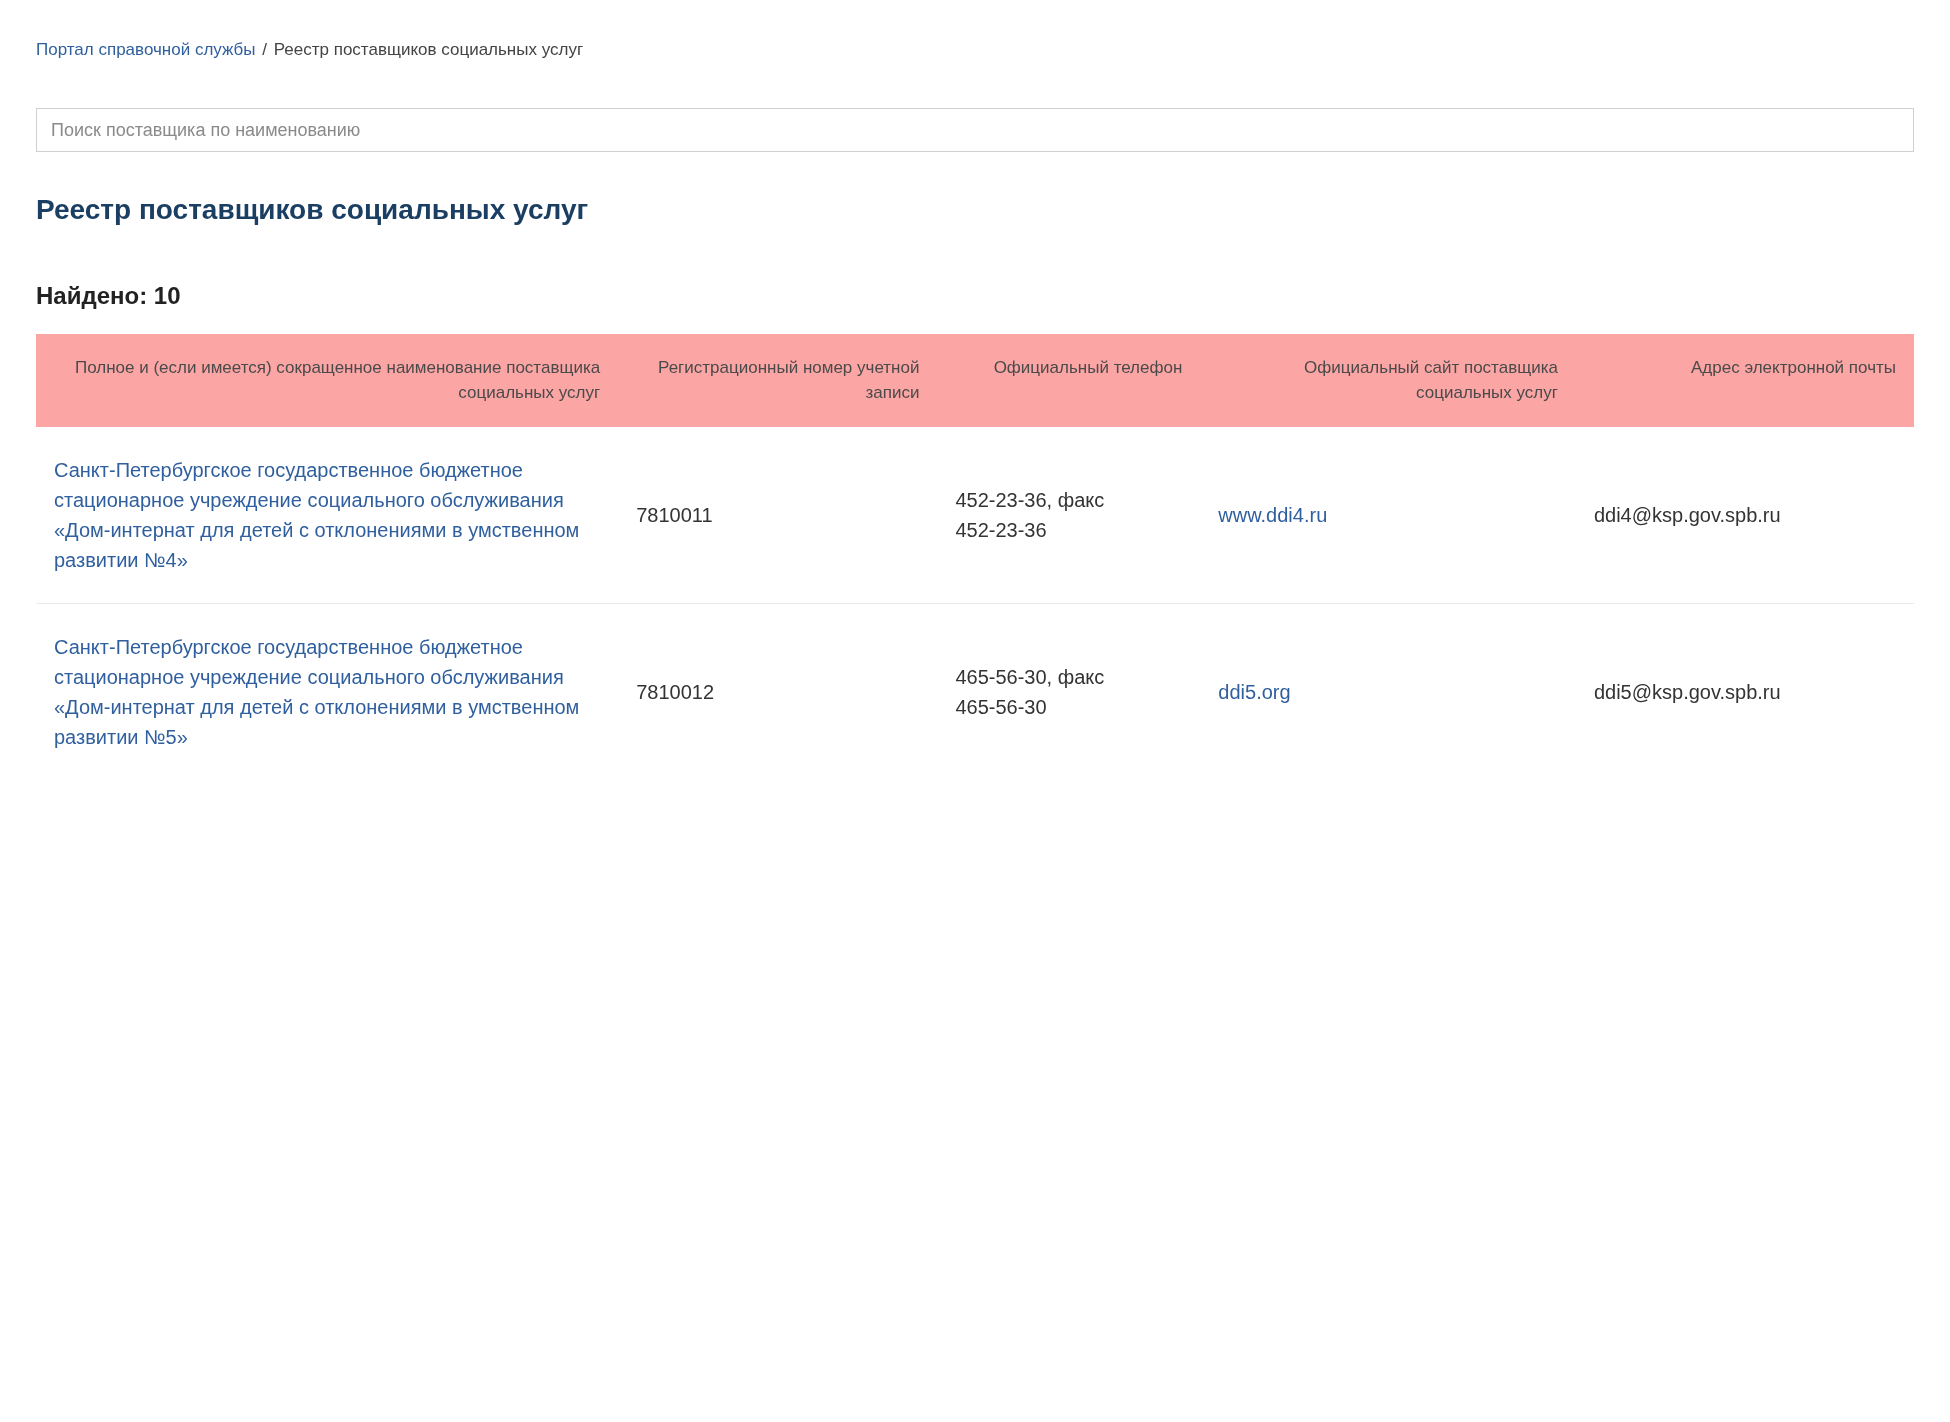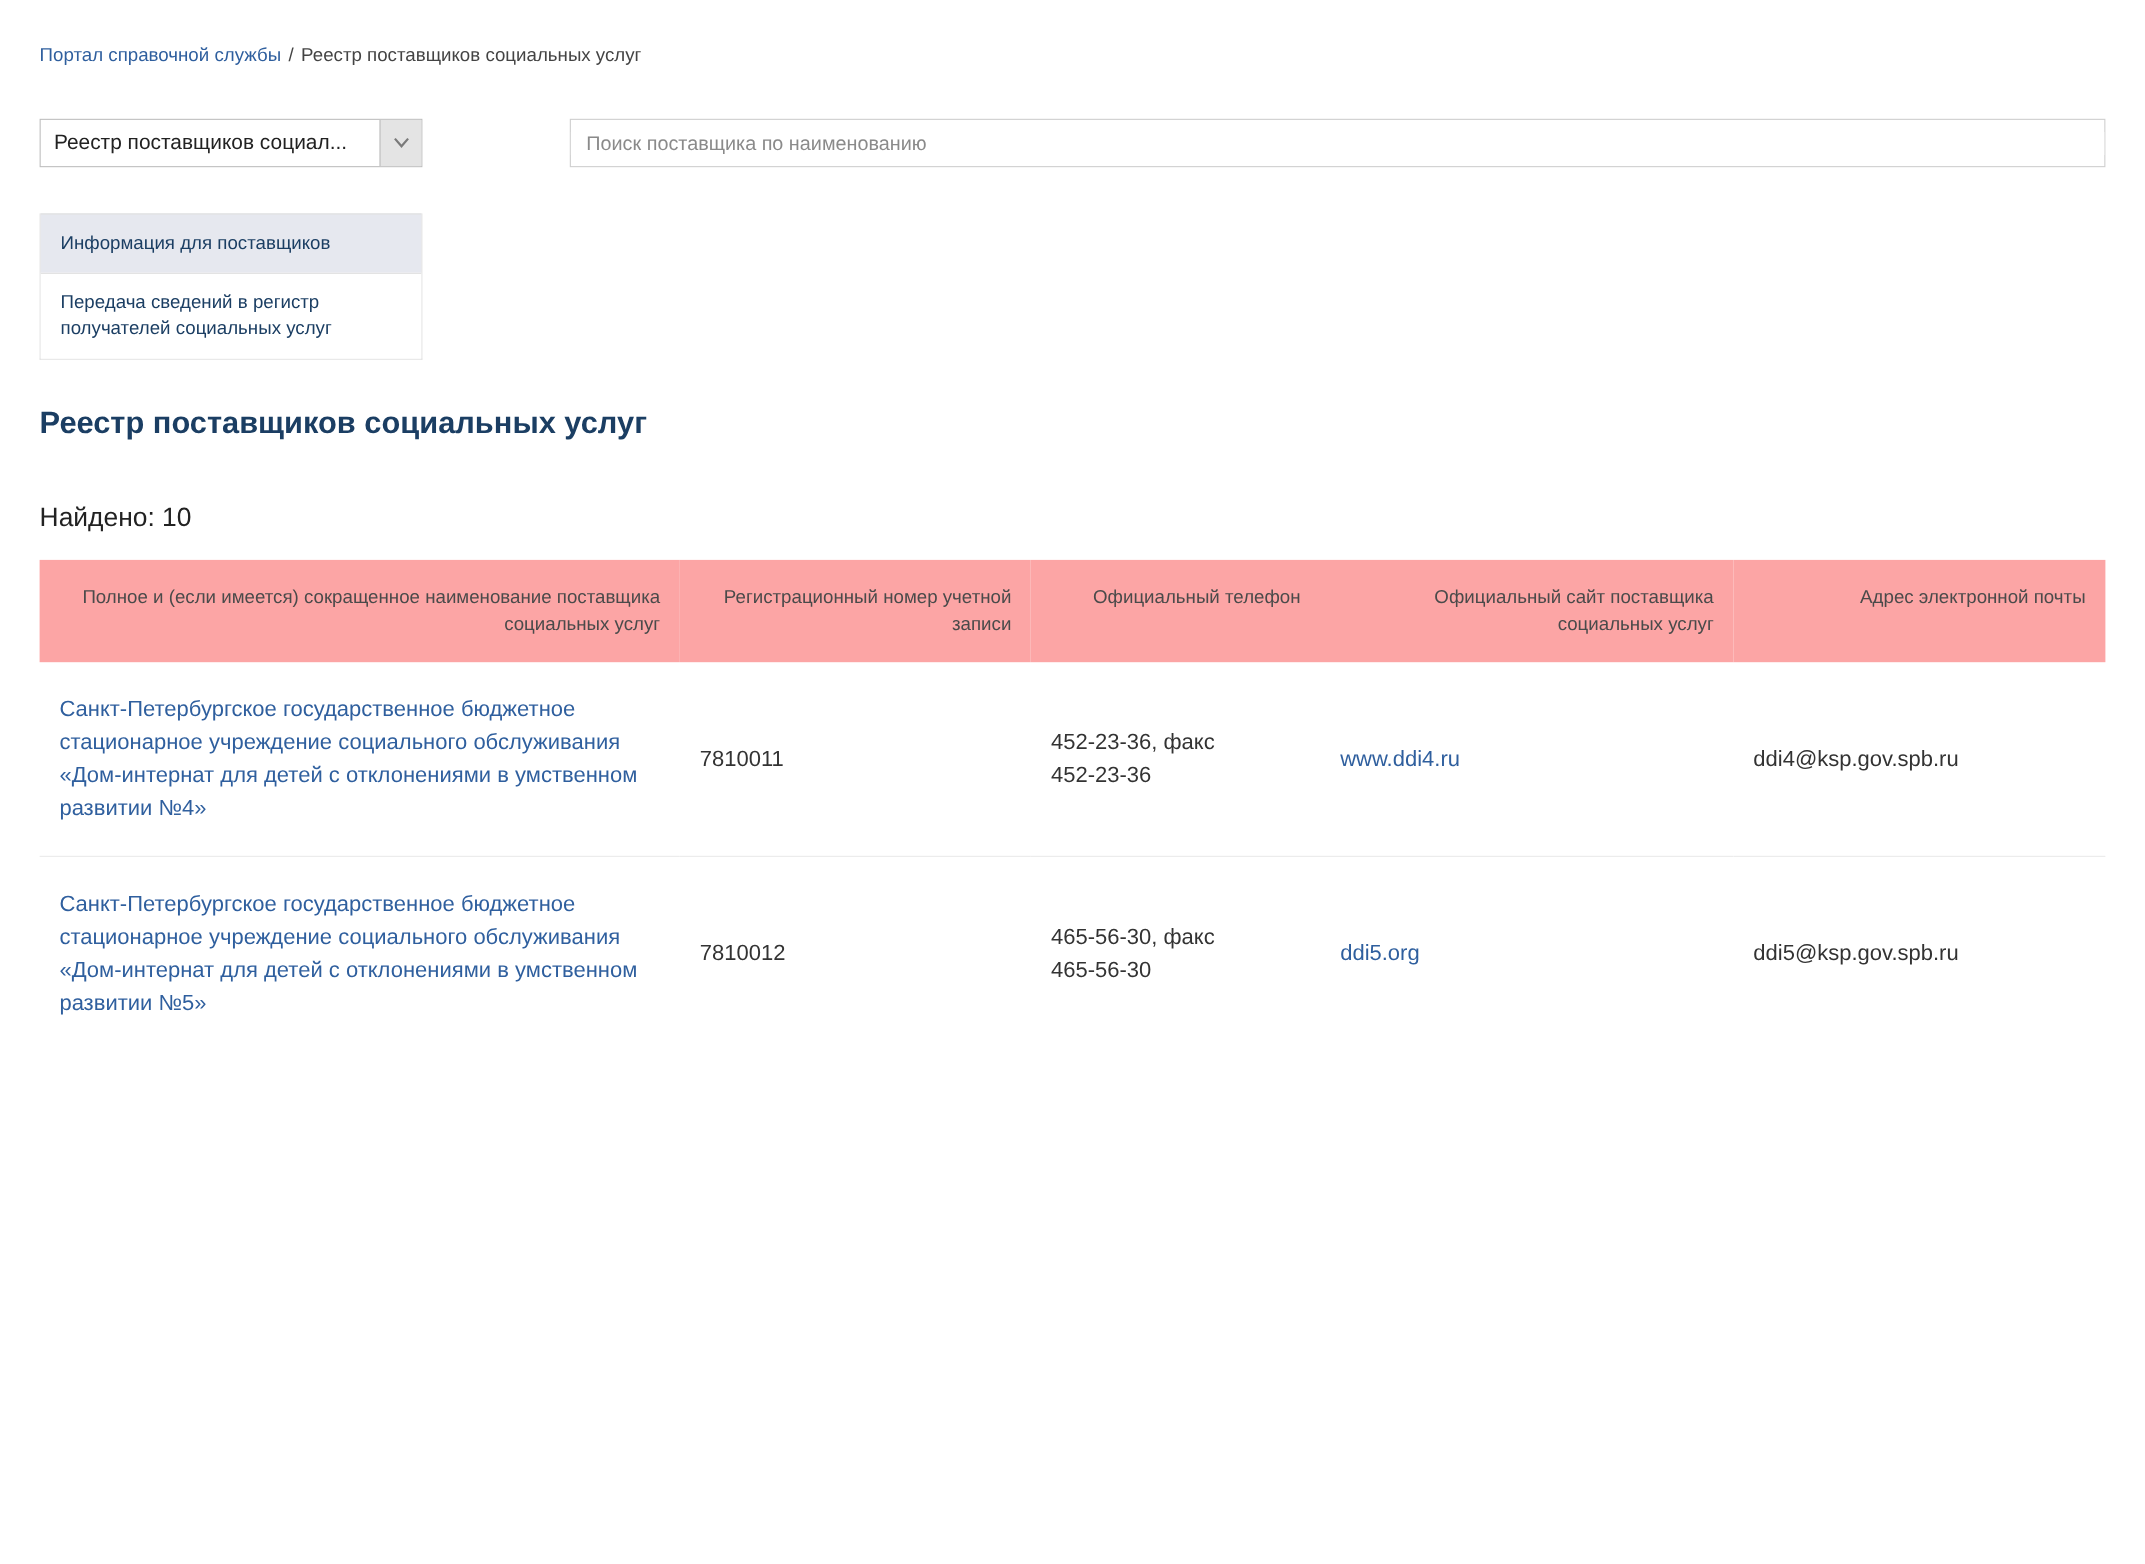--- a/index.html
+++ b/index.html
@@ -83,21 +83,21 @@
   .search-input::placeholder { color: #8a8a8a; }
 
   .page-title {
     font-size: 28px;
     font-weight: 700;
     color: #1b3e63;
     margin-bottom: 56px;
   }
   .found {
     font-size: 24px;
-    font-weight: 400;
+    font-weight: 700;
     color: #222;
     margin-bottom: 24px;
   }
 
   .table { width: 100%; border-collapse: collapse; }
   .table thead th {
     background: #fca5a5;
     text-align: right;
     font-weight: 400;
     font-size: 17px;
@@ -125,35 +125,20 @@
 </head>
 <body>
 
 <nav class="breadcrumb">
   <a href="#">Портал справочной службы</a>
   <span class="breadcrumb-sep">/</span>
   <span>Реестр поставщиков социальных услуг</span>
 </nav>
 
 <div class="toprow">
-  <div class="left-col">
-    <div class="select-box">
-      <div class="select-text">Реестр поставщиков социал...</div>
-      <div class="select-btn">
-        <svg viewBox="0 0 14 10">
-            <path d="M1 1 L7 8 L13 1" fill="none" stroke="#7a7a7a" stroke-width="2"></path>
-          </svg>
-      </div>
-    </div>
-
-    <div class="menu">
-      <div class="menu-item active">Информация для поставщиков</div>
-      <div class="menu-item">Передача сведений в регистр получателей социальных услуг</div>
-    </div>
-  </div>
 
   <div class="right-col">
     <div class="search-wrap">
       <input class="search-input" type="text" placeholder="Поиск поставщика по наименованию" style="">
     </div>
   </div>
 </div>
 
 <h1 class="page-title">Реестр поставщиков социальных услуг</h1>
 

